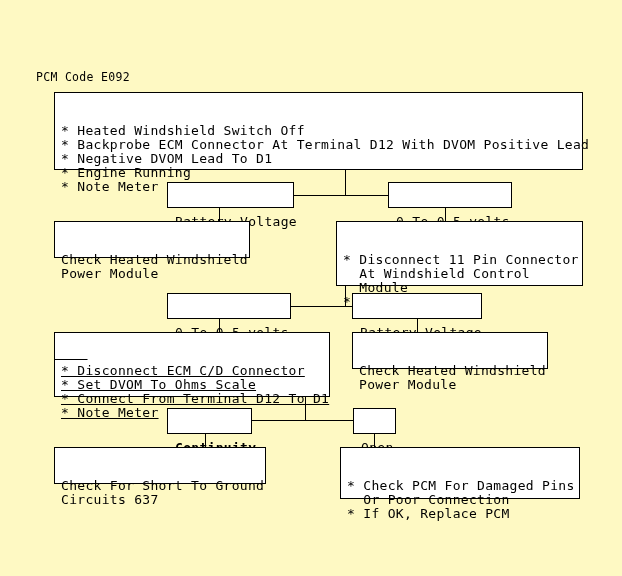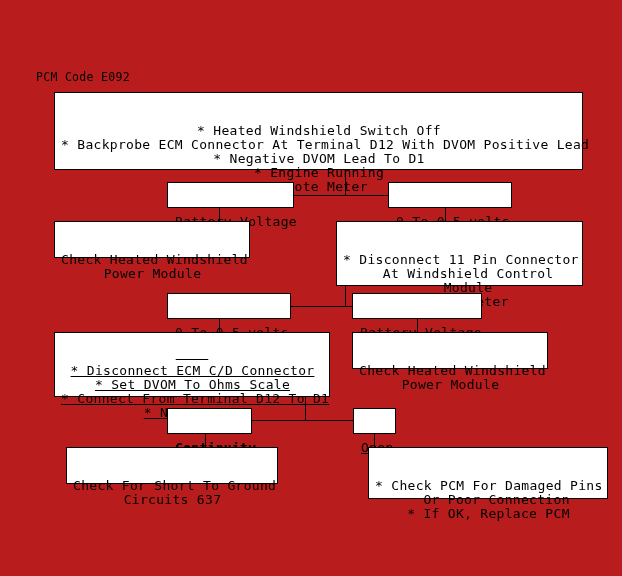--- a/index.html
+++ b/index.html
@@ -4,25 +4,24 @@
 <style>
   html, body {
     margin: 0;
     padding: 0;
     background: #ffffff;
   }
   #canvas {
     position: relative;
     width: 622px;
     height: 576px;
-    background: #b91c1c;
+    background: #fef9c3;
     font-family: "DejaVu Sans Mono", "Liberation Mono", monospace;
     color: #000000;
     overflow: hidden;
-    text-align: center;
   }
   .title {
     position: absolute;
     font-size: 11.5px;
     line-height: 14px;
     letter-spacing: 0.3px;
     white-space: pre;
   }
   .box {
     position: absolute;
@@ -129,24 +128,24 @@
     <div class="inner">Continuity</div>
   </div>
 
   <div class="box label" style="left:353px; top:408px; width:43px; height:26px;">
     <div class="inner uline">Open</div>
   </div>
 
   <div class="line vline" style="left:205px; top:434px; height:14px;"></div>
   <div class="line vline" style="left:374px; top:434px; height:14px;"></div>
 
-  <div class="box" style="left:54px; top:447px; width:212px; height:37px;margin-left:12px;">
+  <div class="box" style="left:54px; top:447px; width:212px; height:37px;">
     <div class="inner">Check For Short To Ground
 Circuits 637</div>
   </div>
 
-  <div class="box" style="left:368px; top:447px; width:240px; height:52px;">
+  <div class="box" style="left:340px; top:447px; width:240px; height:52px;">
     <div class="inner">* Check PCM For Damaged Pins
   Or Poor Connection
 * If OK, Replace PCM</div>
   </div>
 
 </div>
 
 </body></html>

